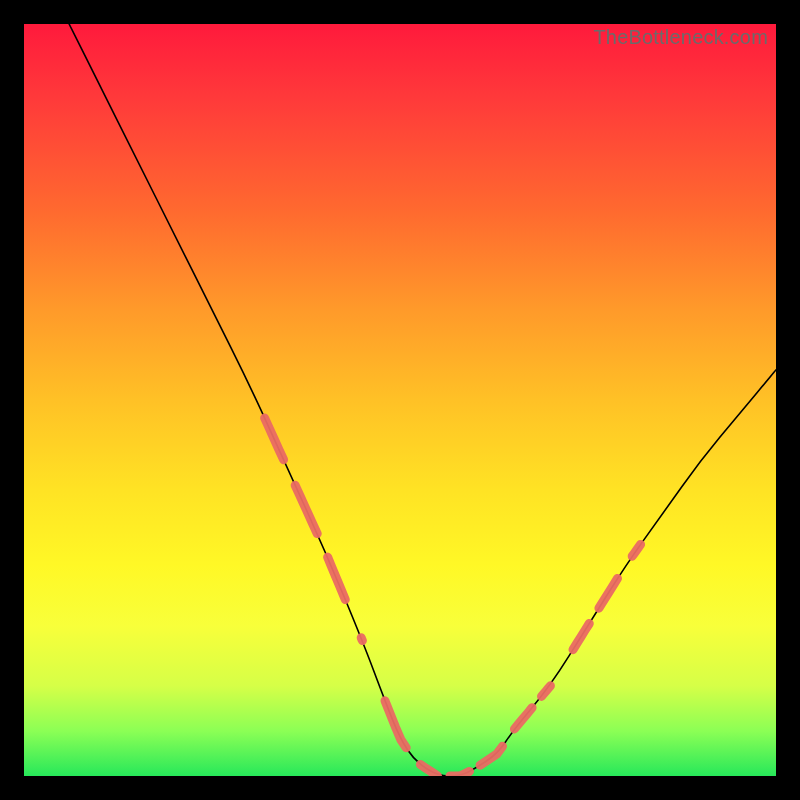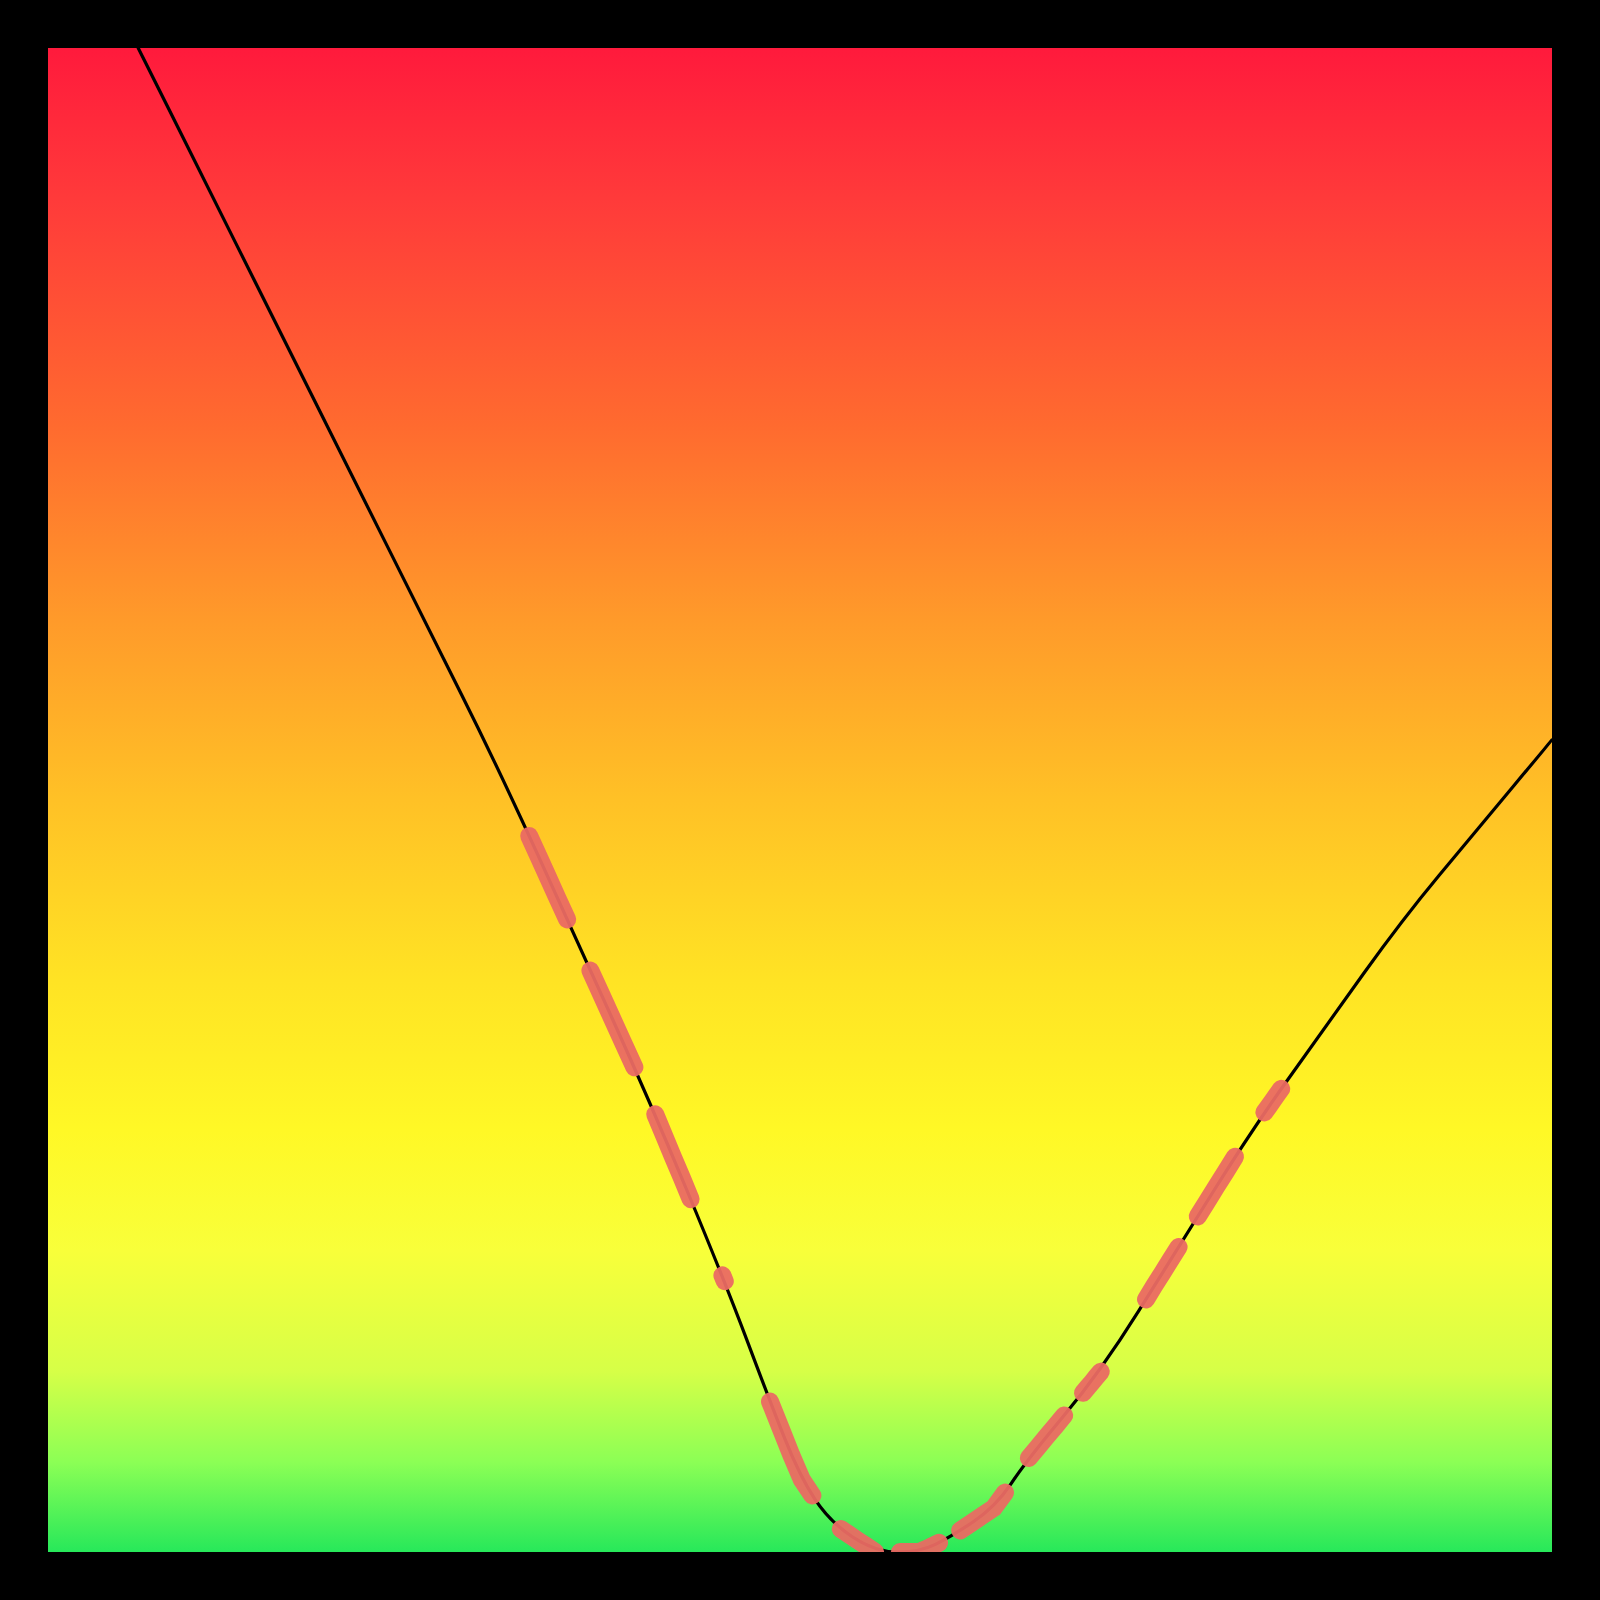--- a/index.html
+++ b/index.html
@@ -65,20 +65,21 @@
     stroke-width: 9;
     stroke-linecap: round;
     opacity: 0.95;
   }
 </style>
 </head>
 <body>
 
 <div class="frame">
   <div class="plot">
+    <span class="watermark">TheBottleneck.com</span>
 
     <svg class="curve" viewBox="0 0 752 752">
       <path id="main-curve" class="curve-path" d="M 45.1 0.0 Q 45.1 0.0 60.2 30.1 Q 75.2 60.2 94.0 97.8 Q 112.8 135.4 131.6 173.0 Q 150.4 210.6 169.2 248.2 Q 188.0 285.8 206.8 323.4 Q 225.6 361.0 244.4 402.3 Q 263.2 443.7 282.0 485.0 Q 300.8 526.4 319.6 571.5 Q 338.4 616.6 349.7 646.7 Q 361.0 676.8 368.5 695.6 Q 376.0 714.4 383.5 725.7 Q 391.0 737.0 402.3 744.5 Q 413.6 752.0 424.9 752.0 Q 436.2 752.0 443.7 748.2 Q 451.2 744.5 462.5 737.0 Q 473.8 729.4 481.3 718.2 Q 488.8 706.9 507.6 684.3 Q 526.4 661.8 545.2 631.7 Q 564.0 601.6 582.8 571.5 Q 601.6 541.4 620.4 515.1 Q 639.2 488.8 658.0 462.5 Q 676.8 436.2 695.6 413.6 Q 714.4 391.0 733.2 368.5 T 752.0 345.9"></path>
       <g id="dash-group">
           <path d="M 240.6 394.0 L 245.4 404.5 L 250.1 414.9 L 254.8 425.3 L 259.6 435.7" class="dash-seg"></path>
           <path d="M 271.2 461.3 L 276.7 473.4 L 282.2 485.5 L 287.7 497.6 L 293.2 509.6" class="dash-seg"></path>
           <path d="M 303.6 533.1 L 308.0 543.7 L 312.4 554.3 L 316.9 564.9 L 321.3 575.6" class="dash-seg"></path>
           <path d="M 337.2 613.7 L 337.5 614.4 L 337.8 615.2 L 338.1 615.9 L 338.4 616.6" class="dash-seg"></path>
           <path d="M 361.0 676.8 L 366.3 690.1 L 371.6 703.4 L 376.9 715.8 L 382.2 723.7" class="dash-seg"></path>
           <path d="M 396.4 740.5 L 400.7 743.4 L 405.0 746.3 L 409.3 749.1 L 413.5 752.0" class="dash-seg"></path>

